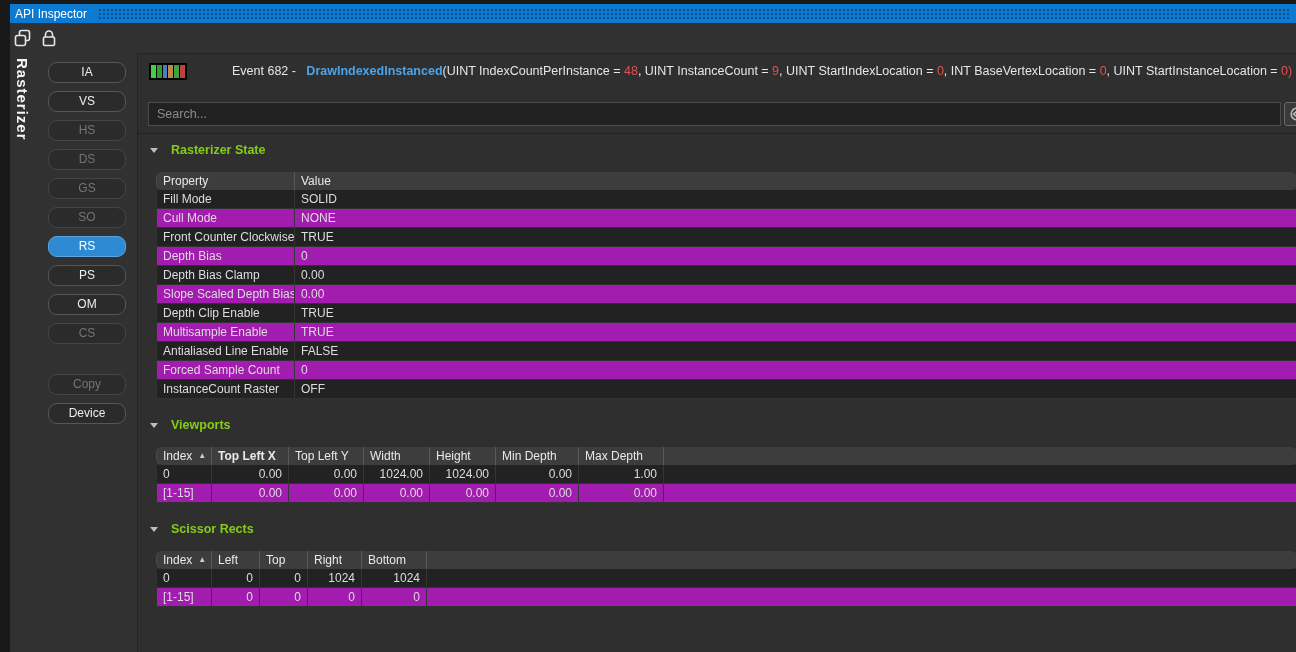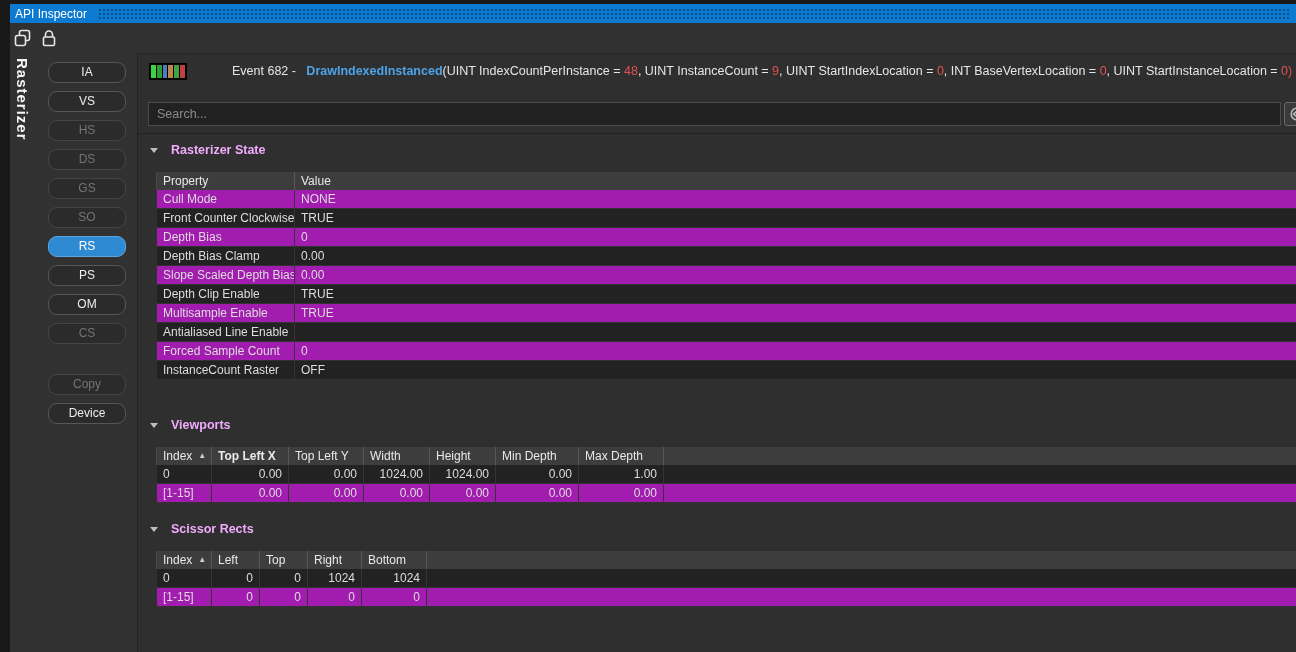--- a/index.html
+++ b/index.html
@@ -53,25 +53,25 @@
   .search-input::placeholder { color:#8b8b8b; }
   .search-btn { position:absolute; left:1146px; top:48px; width:26px; height:24px;
             background:#3a3a3a; border:1px solid #6a6a6a; border-radius:3px;
             display:flex; align-items:center; justify-content:center; cursor:pointer; }
   .hdivider { position:absolute; left:0; top:79px; width:100%; height:1px; background:#222222; }
 
   
   .section-head { position:absolute; left:12px; height:18px; display:flex; align-items:center; cursor:pointer; }
   .tri-down { width:0; height:0; border-left:4px solid transparent; border-right:4px solid transparent;
               border-top:5px solid #bdbdbd; margin-right:13px; }
-  .section-title { color:#f0abfc; font-size:12.5px; font-weight:bold; }
+  .section-title { color:#84cc16; font-size:12.5px; font-weight:bold; }
 
   .table { position:absolute; left:18px; width:1141px; }
   .trow { display:flex; width:100%; }
-  .trow.thead { height:18px; background:#3d3d3d; border-left:1px solid #4a4a4a; }
+  .trow.thead { height:18px; background:#3d3d3d; border-left:1px solid #4a4a4a;border-radius:6px; }
   .trow.tbody { height:19px; background:#a21caf; border-bottom:1px solid #323232; border-left:1px solid #303030; }
   .trow.tbody.alt0 { background:#222222; }
   .tcell { padding:0 6px; font-size:12px; color:#dddddd; white-space:nowrap; overflow:hidden; }
   .trow.tbody .tcell { line-height:18px; border-right:1px solid #353535; }
   .trow.thead .tcell { display:flex; align-items:center; color:#e9e9e9; border-right:1px solid #585858; }
   .tcell.right { text-align:right; justify-content:flex-end; }
   .tcell.grow { flex:1; }
   .tcell.nofill { border-right:none !important; }
   .sort { margin-left:auto; padding-left:6px; font-size:8px; color:#cccccc; line-height:8px; }
 </style>
@@ -154,20 +154,24 @@
     </div>
     <div class="table" style="top:118px;">
         <div class="trow thead">
           <div class="tcell" style="width: 138px;">
             <span>Property</span>
           </div>
           <div class="tcell grow">
             <span>Value</span>
           </div>
         </div>
+        <div class="trow tbody alt0">
+          <div class="tcell" style="width: 138px;">Fill Mode</div>
+          <div class="tcell grow nofill">SOLID</div>
+        </div>
         <div class="trow tbody">
           <div class="tcell" style="width: 138px;">Cull Mode</div>
           <div class="tcell grow nofill">NONE</div>
         </div>
         <div class="trow tbody alt0">
           <div class="tcell" style="width: 138px;">Front Counter Clockwise</div>
           <div class="tcell grow nofill">TRUE</div>
         </div>
         <div class="trow tbody">
           <div class="tcell" style="width: 138px;">Depth Bias</div>
@@ -184,20 +188,21 @@
         <div class="trow tbody alt0">
           <div class="tcell" style="width: 138px;">Depth Clip Enable</div>
           <div class="tcell grow nofill">TRUE</div>
         </div>
         <div class="trow tbody">
           <div class="tcell" style="width: 138px;">Multisample Enable</div>
           <div class="tcell grow nofill">TRUE</div>
         </div>
         <div class="trow tbody alt0">
           <div class="tcell" style="width: 138px;">Antialiased Line Enable</div>
+          <div class="tcell grow nofill">FALSE</div>
         </div>
         <div class="trow tbody">
           <div class="tcell" style="width: 138px;">Forced Sample Count</div>
           <div class="tcell grow nofill">0</div>
         </div>
         <div class="trow tbody alt0">
           <div class="tcell" style="width: 138px;">InstanceCount Raster</div>
           <div class="tcell grow nofill">OFF</div>
         </div>
       </div>

